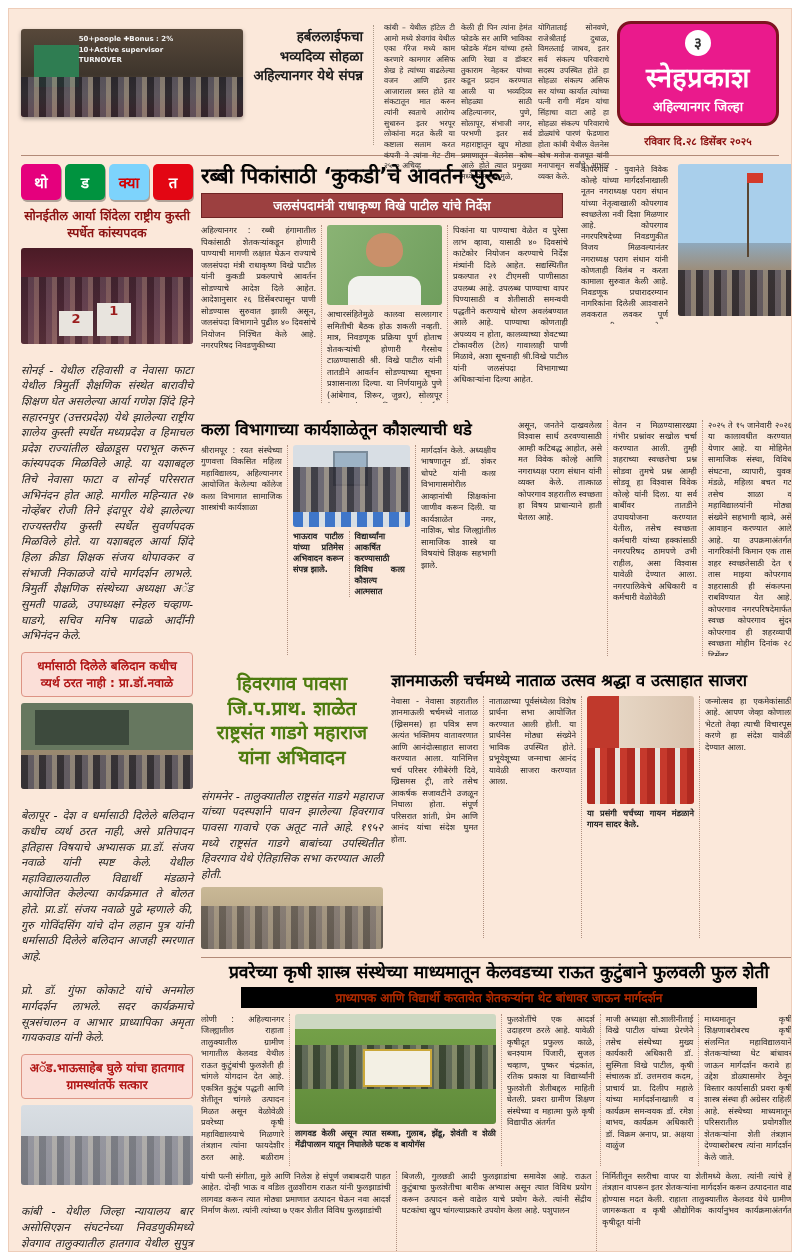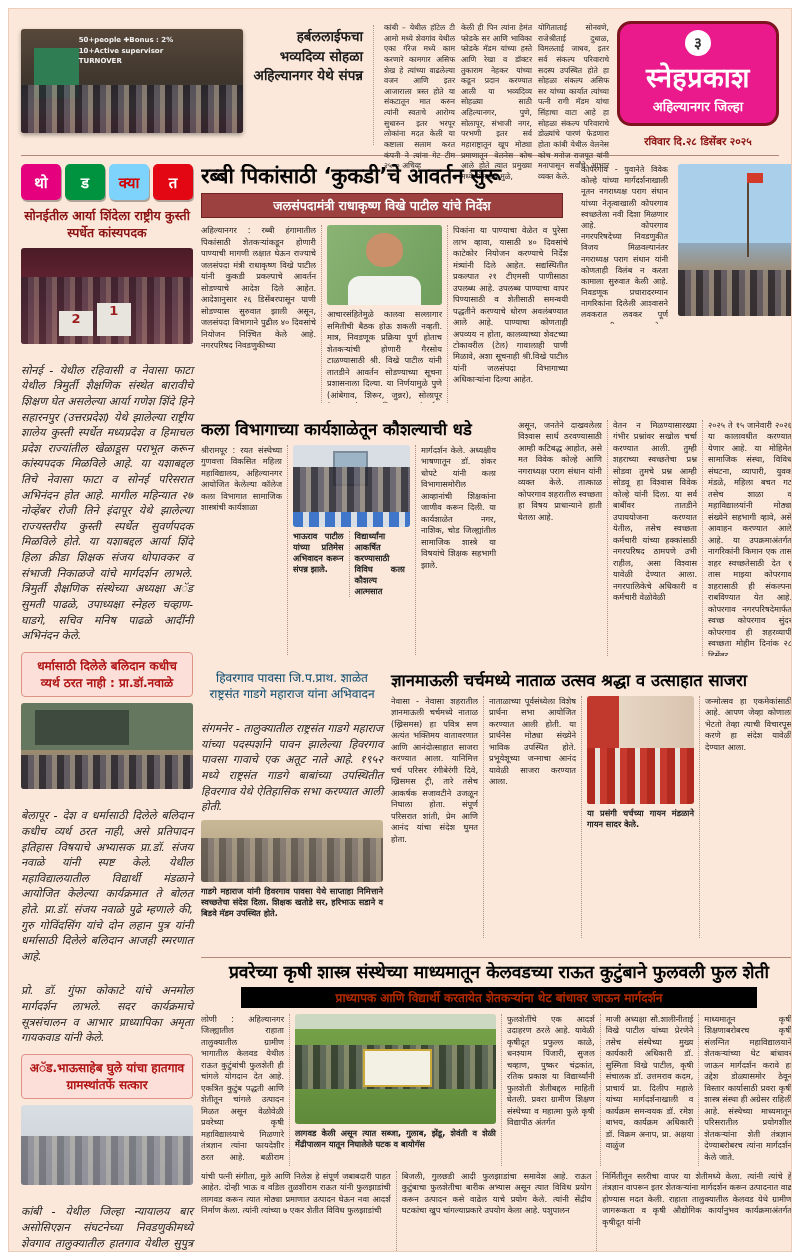--- a/index.html
+++ b/index.html
@@ -2,21 +2,21 @@
 <html lang="mr"><head>
 <meta charset="utf-8">
 <style>
   * { box-sizing: border-box; margin: 0; padding: 0; }
   html,body { background:#ffffff; font-family:"DejaVu Sans","Liberation Sans",sans-serif; }
   .sheet { width:800px; height:1260px; background:#fff; padding:8px; }
   .page { width:100%; height:100%; background:#fbe8da; border:1px solid #eecdb9; padding:12px 12px 8px 12px; overflow:hidden; }
 
   
   .hdr { display:flex; gap:8px; height:128px; }
-  .hdr-photo { width:222px; height:104px; margin-top:8px; border-radius:10px; box-shadow:0 2px 4px rgba(0,0,0,.35); flex:none; }
+  .hdr-photo { width:222px; height:88px; margin-top:8px; border-radius:10px; box-shadow:0 2px 4px rgba(0,0,0,.35); flex:none; }
   .hdr-cap { width:112px; flex:none; font-weight:bold; font-size:13.5px; line-height:1.45; text-align:right; color:#1b1b1b; padding-top:6px; }
   .vdots { border-left:1px dotted #a98; margin:4px 2px; }
   .hdr-cols { flex:1; display:flex; gap:6px; padding-top:2px; }
   .hcol { flex:1; font-size:7.6px; line-height:1.4; text-align:justify; color:#222; }
   .mast-wrap { width:162px; flex:none; text-align:center; }
   .mast { background:#ea1a8c; border:3px solid #7d1420; border-radius:14px; padding:6px 4px 8px; color:#fff; position:relative; }
   .mast-circle { width:26px; height:26px; border-radius:50%; background:#fff; color:#333; font-weight:bold; font-size:15px; line-height:26px; margin:0 auto 2px; }
   .mast-title { font-family:"DejaVu Serif","Liberation Serif",serif; font-size:27px; font-weight:bold; letter-spacing:.5px; }
   .mast-sub { font-size:13px; font-weight:bold; margin-top:2px; }
   .mast-date { margin-top:8px; color:#8b0f0f; font-weight:bold; font-size:10.5px; }
@@ -46,21 +46,21 @@
   .col + .col { border-left:1px dotted #b09080; }
   .cap { font-size:8.2px; font-weight:bold; line-height:1.35; color:#222; text-align:justify; }
 
   
   .h-main { font-size:21px; font-weight:900; color:#050505; line-height:1.15; letter-spacing:-.2px; }
   .subbar { background:#9c4040; border:1px solid #6f2424; color:#fff; font-weight:bold; font-size:12.5px;
             text-align:center; padding:3px 6px; margin:5px 10px 7px 0; }
   .h-kop  { font-size:15.5px; font-weight:900; color:#050505; line-height:1.2; }
   .sub-red{ color:#d40000; font-weight:bold; font-size:10.5px; text-align:center; line-height:1.4; margin:4px 0 5px; }
   .h-sec  { font-size:16.5px; font-weight:900; color:#050505; line-height:1.2; margin-bottom:5px; }
-  .h-sec2 { font-size:12px; font-weight:400; color:#0c4a6e; line-height:1.3; text-align:center; margin-bottom:4px; }
+  .h-sec2 { font-size:19px; font-weight:700; color:#4d7c0f; line-height:1.3; text-align:center; margin-bottom:4px; }
   .h-prav { font-size:17.5px; font-weight:900; color:#050505; text-align:center; line-height:1.2; }
   .subbar-y { background:#000000; color:#b02a00; font-weight:bold; font-size:12px; text-align:center; padding:2px 4px; margin:4px 40px 6px; }
 
   
   .row1 { display:flex; gap:8px; height:250px; overflow:hidden; }
   .row2 { display:flex; gap:8px; height:245px; overflow:hidden; margin-top:6px; border-top:1px solid #cfa License; }
   .row2 { border-top:0;gap:17px; }
   .row3 { display:flex; gap:8px; height:280px; overflow:hidden; margin-top:6px; }
   .row4 { height:300px; overflow:hidden; margin-top:6px; border-top:1.5px solid #b28a77; padding-top:4px; }
   .kukadi { width:372px; flex:none; }

